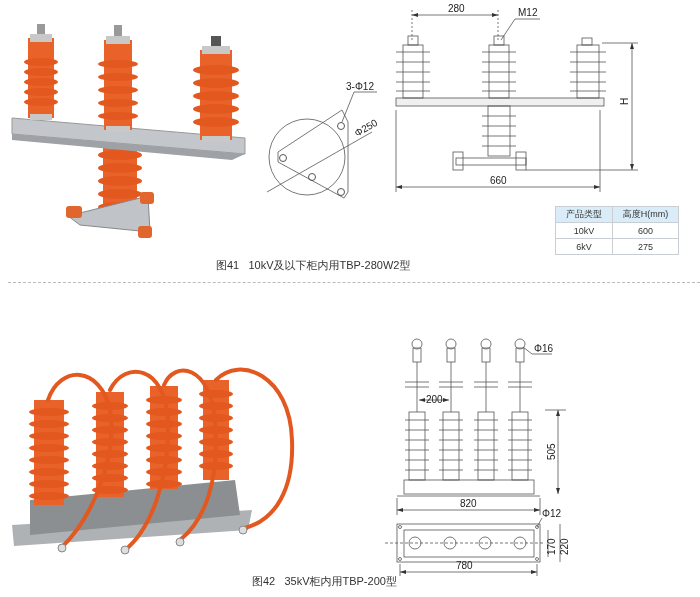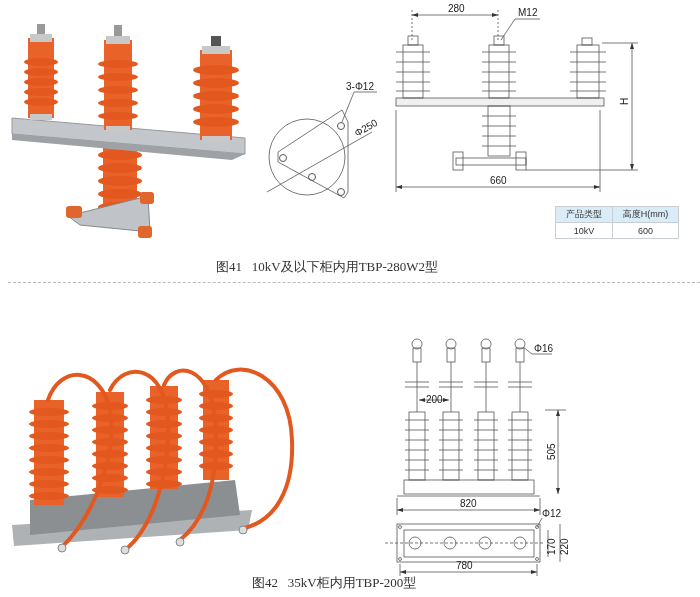--- a/index.html
+++ b/index.html
@@ -1,18 +1,18 @@
 <!DOCTYPE html>
 <html><head>
 <meta charset="utf-8">
 <style>
   html, body { margin:0; padding:0; background:#ffffff; }
   body { width:700px; height:597px; position:relative; overflow:hidden; font-family:"Liberation Sans", sans-serif; }
   .abs { position:absolute; }
-  .caption { font-size:13px; color:#333; white-space:pre; font-family:Liberation Serif, serif;padding-left:36px; }
+  .caption { font-size:11px; color:#333; white-space:pre; font-family:Liberation Sans, sans-serif;padding-left:36px; }
   .dim { font-size:10px; fill:#222; font-family:"Liberation Sans", sans-serif; }
   .divider { position:absolute; left:8px; right:0; top:282px; border-top:1px dashed #bbb; }
   table.spec { position:absolute; left:555px; top:206px; border-collapse:collapse; font-size:9px; color:#333; }
   table.spec td, table.spec th { border:1px solid #c8ced4; height:15px; text-align:center; padding:0 4px; font-weight:normal; }
   table.spec th { background:#d9ecf7; }
   table.spec th:first-child, table.spec td:first-child { width:48px;margin-left:9px; }
   table.spec th:last-child, table.spec td:last-child { width:57px;margin-top:13px; }
 </style>
 </head>
 <body>
@@ -163,20 +163,24 @@
 
 <table class="spec">
   <tbody>
       <tr>
     <th>产品类型</th>
     <th>高度H(mm)</th>
   </tr>
   <tr>
     <td>10kV</td>
     <td>600</td>
+  </tr>
+  <tr>
+    <td>6kV</td>
+    <td>275</td>
   </tr>
 </tbody>
   </table>
 
 <div class="abs caption" style="left:180px;top:258px">图41   10kV及以下柜内用TBP-280W2型</div>
 
 <div class="divider"></div>
 
 <svg class="abs" style="left:0;top:350px" width="310" height="210">
 

